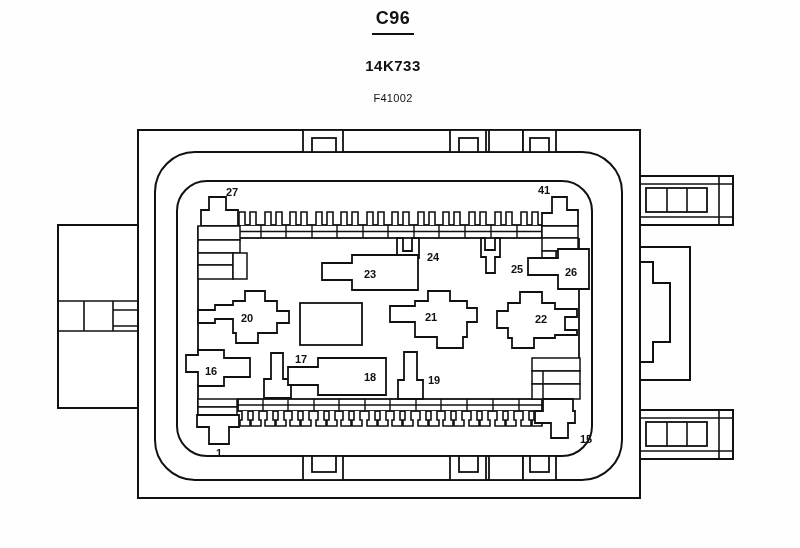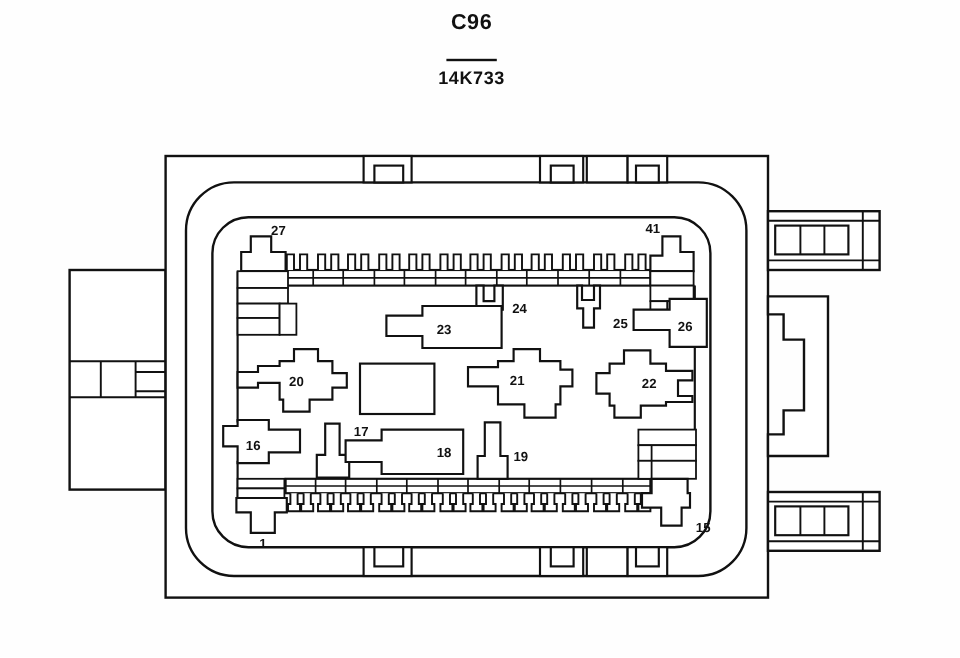--- a/index.html
+++ b/index.html
@@ -1,34 +1,35 @@
 <!DOCTYPE html>
 <html><head>
 <meta charset="utf-8">
 <style>
   html,body{margin:0;padding:0;background:#fff;}
   #stage{position:relative;width:800px;height:548px;background:#fefefe;overflow:hidden;
          font-family:"Liberation Sans", sans-serif;color:#111;}
   .hdr{position:absolute;left:318px;width:150px;text-align:center;}
   #connector-id{top:8px;font-size:18px;font-weight:bold;letter-spacing:.5px;}
-  #connector-id span{display:inline-block;border-bottom:2px solid #111;padding:0 4px 20px 4px;}
+  #connector-id span{display:inline-block;border-bottom:2px solid #111;padding:0 4px 4px 4px;}
   #part-number{top:57px;font-size:15px;font-weight:bold;letter-spacing:.5px;}
   #figure-code{top:92px;font-size:11px;font-weight:normal;letter-spacing:.3px;}
   svg{position:absolute;left:0;top:0;}
   svg text{font-family:"Liberation Sans", sans-serif;font-size:11px;font-weight:bold;fill:#111;text-anchor:middle;}
 </style>
 </head>
 <body>
 
 <div id="stage">
 
   <div class="hdr" id="connector-id">
     <span>C96</span>
   </div>
   <div class="hdr" id="part-number">14K733</div>
+  <div class="hdr" id="figure-code">F41002</div>
 
   <svg width="800" height="548" viewBox="0 0 800 548">
     <g fill="#ffffff" stroke="#111111" stroke-width="2" stroke-linejoin="miter">
 
       <g>
 
         <g>
           <rect x="58" y="225" width="80" height="183"></rect>
           <path fill="none" stroke-width="1.6" d="M58,301H138 M58,331H138 M84,301v30 M113,301v30 M113,310H138 M113,326H138"></path>
         </g>

